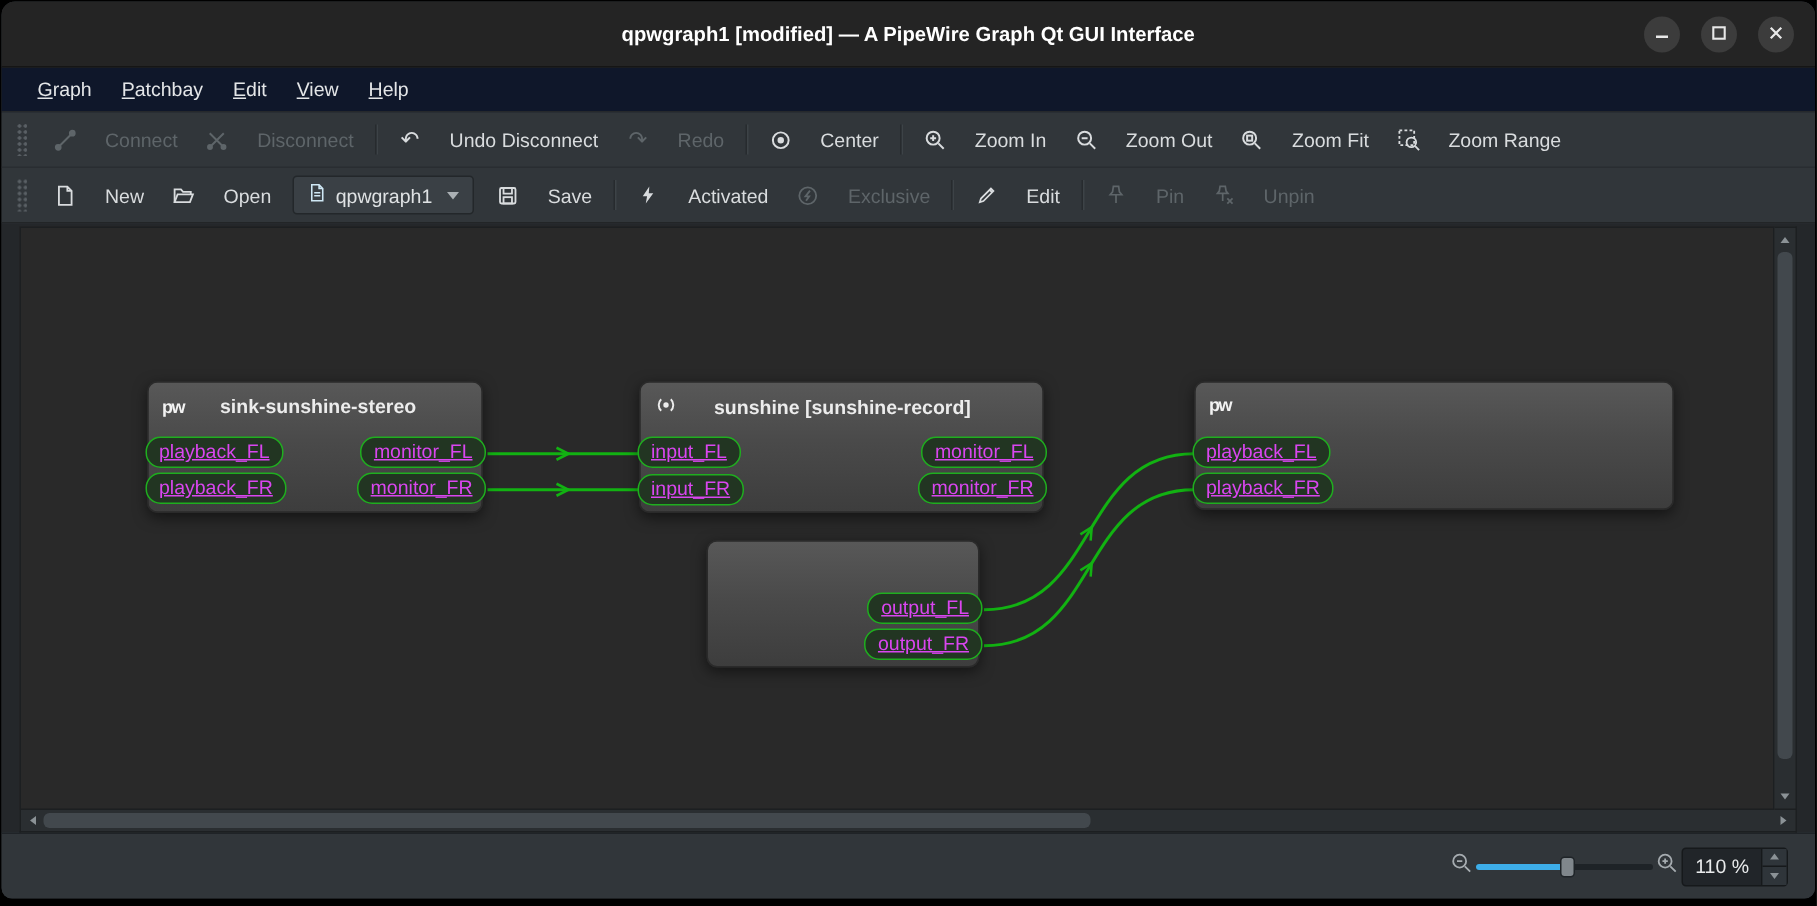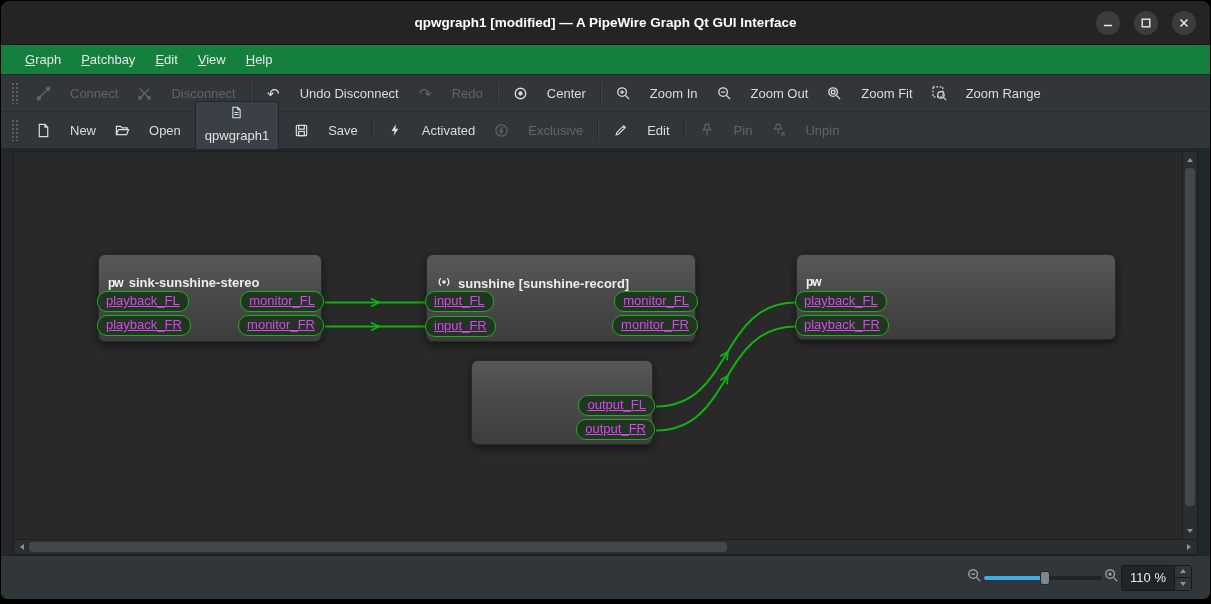--- a/index.html
+++ b/index.html
@@ -10,54 +10,54 @@
   
   .titlebar { height:44px; flex:0 0 auto; background:#242424; position:relative; display:flex;
               align-items:center; justify-content:center; border-bottom:1px solid #151515; }
   .title { color:#ffffff; font-weight:bold; font-size:13.5px; }
   .win-controls { position:absolute; right:14px; top:0; height:100%; display:flex; align-items:center; gap:14px; }
   .wbtn { width:24px; height:24px; border-radius:50%; background:#3c3c3c; display:flex;
           align-items:center; justify-content:center; cursor:pointer; }
 
   
   .menubar { height:30px; flex:0 0 auto; display:flex; align-items:center; padding-left:14px;
-             background:#15803d; border-bottom:1px solid #26292c; }
+             background:#0f172a; border-bottom:1px solid #26292c; }
   .menu-item { padding:3px 10px; color:#e4e6e8; font-size:13px; border-radius:3px; cursor:default; }
   .menu-item u { text-decoration:underline; }
 
   
   .toolbar { height:37px; flex:0 0 auto; display:flex; align-items:center; padding:0 8px; background:#31363a; }
   .toolbar.tb1 { border-bottom:1px solid #292d31; }
   .toolbar.tb2 { border-bottom:1px solid #222527; }
   .grip { width:7px; height:22px; margin:0 8px 0 2px;
           background-image:radial-gradient(circle,#5a6065 1px,rgba(0,0,0,0) 1.3px);
           background-size:4px 4px; cursor:grab; }
   .tbtn { display:flex; align-items:center; gap:18px; padding:5px 9px; border-radius:3px;
           color:#d9dcde; font-size:13px; cursor:pointer; white-space:nowrap; }
   .tbtn .ticon { display:flex; width:17px; height:17px; align-items:center; justify-content:center; }
   .tbtn.disabled { color:#5e6569; }
   .tsep { width:1px; height:20px; background:#272b2e; box-shadow:1px 0 0 #3d4347; margin:0 5px; }
   .glyph { font-size:15px; line-height:15px; }
 
   .combo { display:flex; align-items:center; gap:6px; background:#3a4045; border:1px solid #23272a;
-           border-radius:3px; padding:4px 9px; margin:0 5px; color:#dfe2e4; font-size:13px; cursor:pointer;flex-direction:column; }
+           border-radius:3px; padding:4px 9px; margin:0 5px; color:#dfe2e4; font-size:13px; cursor:pointer; }
   .caret { width:0; height:0; border-left:4px solid transparent; border-right:4px solid transparent;
            border-top:5px solid #aab0b4; margin-left:4px; }
 
   
   .content { flex:1 1 auto; min-height:0; background:#24272a; padding:2px 12px 0;
              display:grid; grid-template-columns:1fr 15px; grid-template-rows:1fr 15px; }
   .canvas { position:relative; background:#292929; border:1px solid #1c1f21; overflow:hidden; }
   #wires { position:absolute; left:0; top:0; width:100%; height:100%; z-index:0; }
   .wire { fill:none; stroke:#12b212; stroke-width:2; }
   .wire-arrow { fill:none; stroke:#12b212; stroke-width:1.7; }
 
   .node { position:absolute; background:linear-gradient(180deg,#585858 0%,#4a4a4a 45%,#3d3d3d 100%);
           border:1px solid #2a2a2a; border-radius:7px; box-shadow:0 3px 9px rgba(0,0,0,.5); z-index:1; }
-  .node-head { display:flex; align-items:center; gap:6px; padding:20px 9px 4px; color:#ececec;
+  .node-head { display:flex; align-items:center; gap:24px; padding:8px 9px 4px; color:#ececec;
                font-weight:bold; font-size:13px; white-space:nowrap; overflow:hidden; }
   .pw-glyph { font-weight:bold; font-size:12px; color:#f2f2f2; letter-spacing:-1px; }
   .port { position:absolute; height:21px; line-height:18px; padding:0 8px; border:1.5px solid #1fae1f;
           border-radius:10px; background:#223522; color:#d946ef; font-size:13px; white-space:nowrap;
           z-index:2; cursor:crosshair;text-decoration:underline; }
   .port.in  { left:-2px; }
   .port.out { right:-3px; }
 
   
   .vscroll { position:relative; background:#2a2e31; border:1px solid #1c1f21; border-left:none; }

